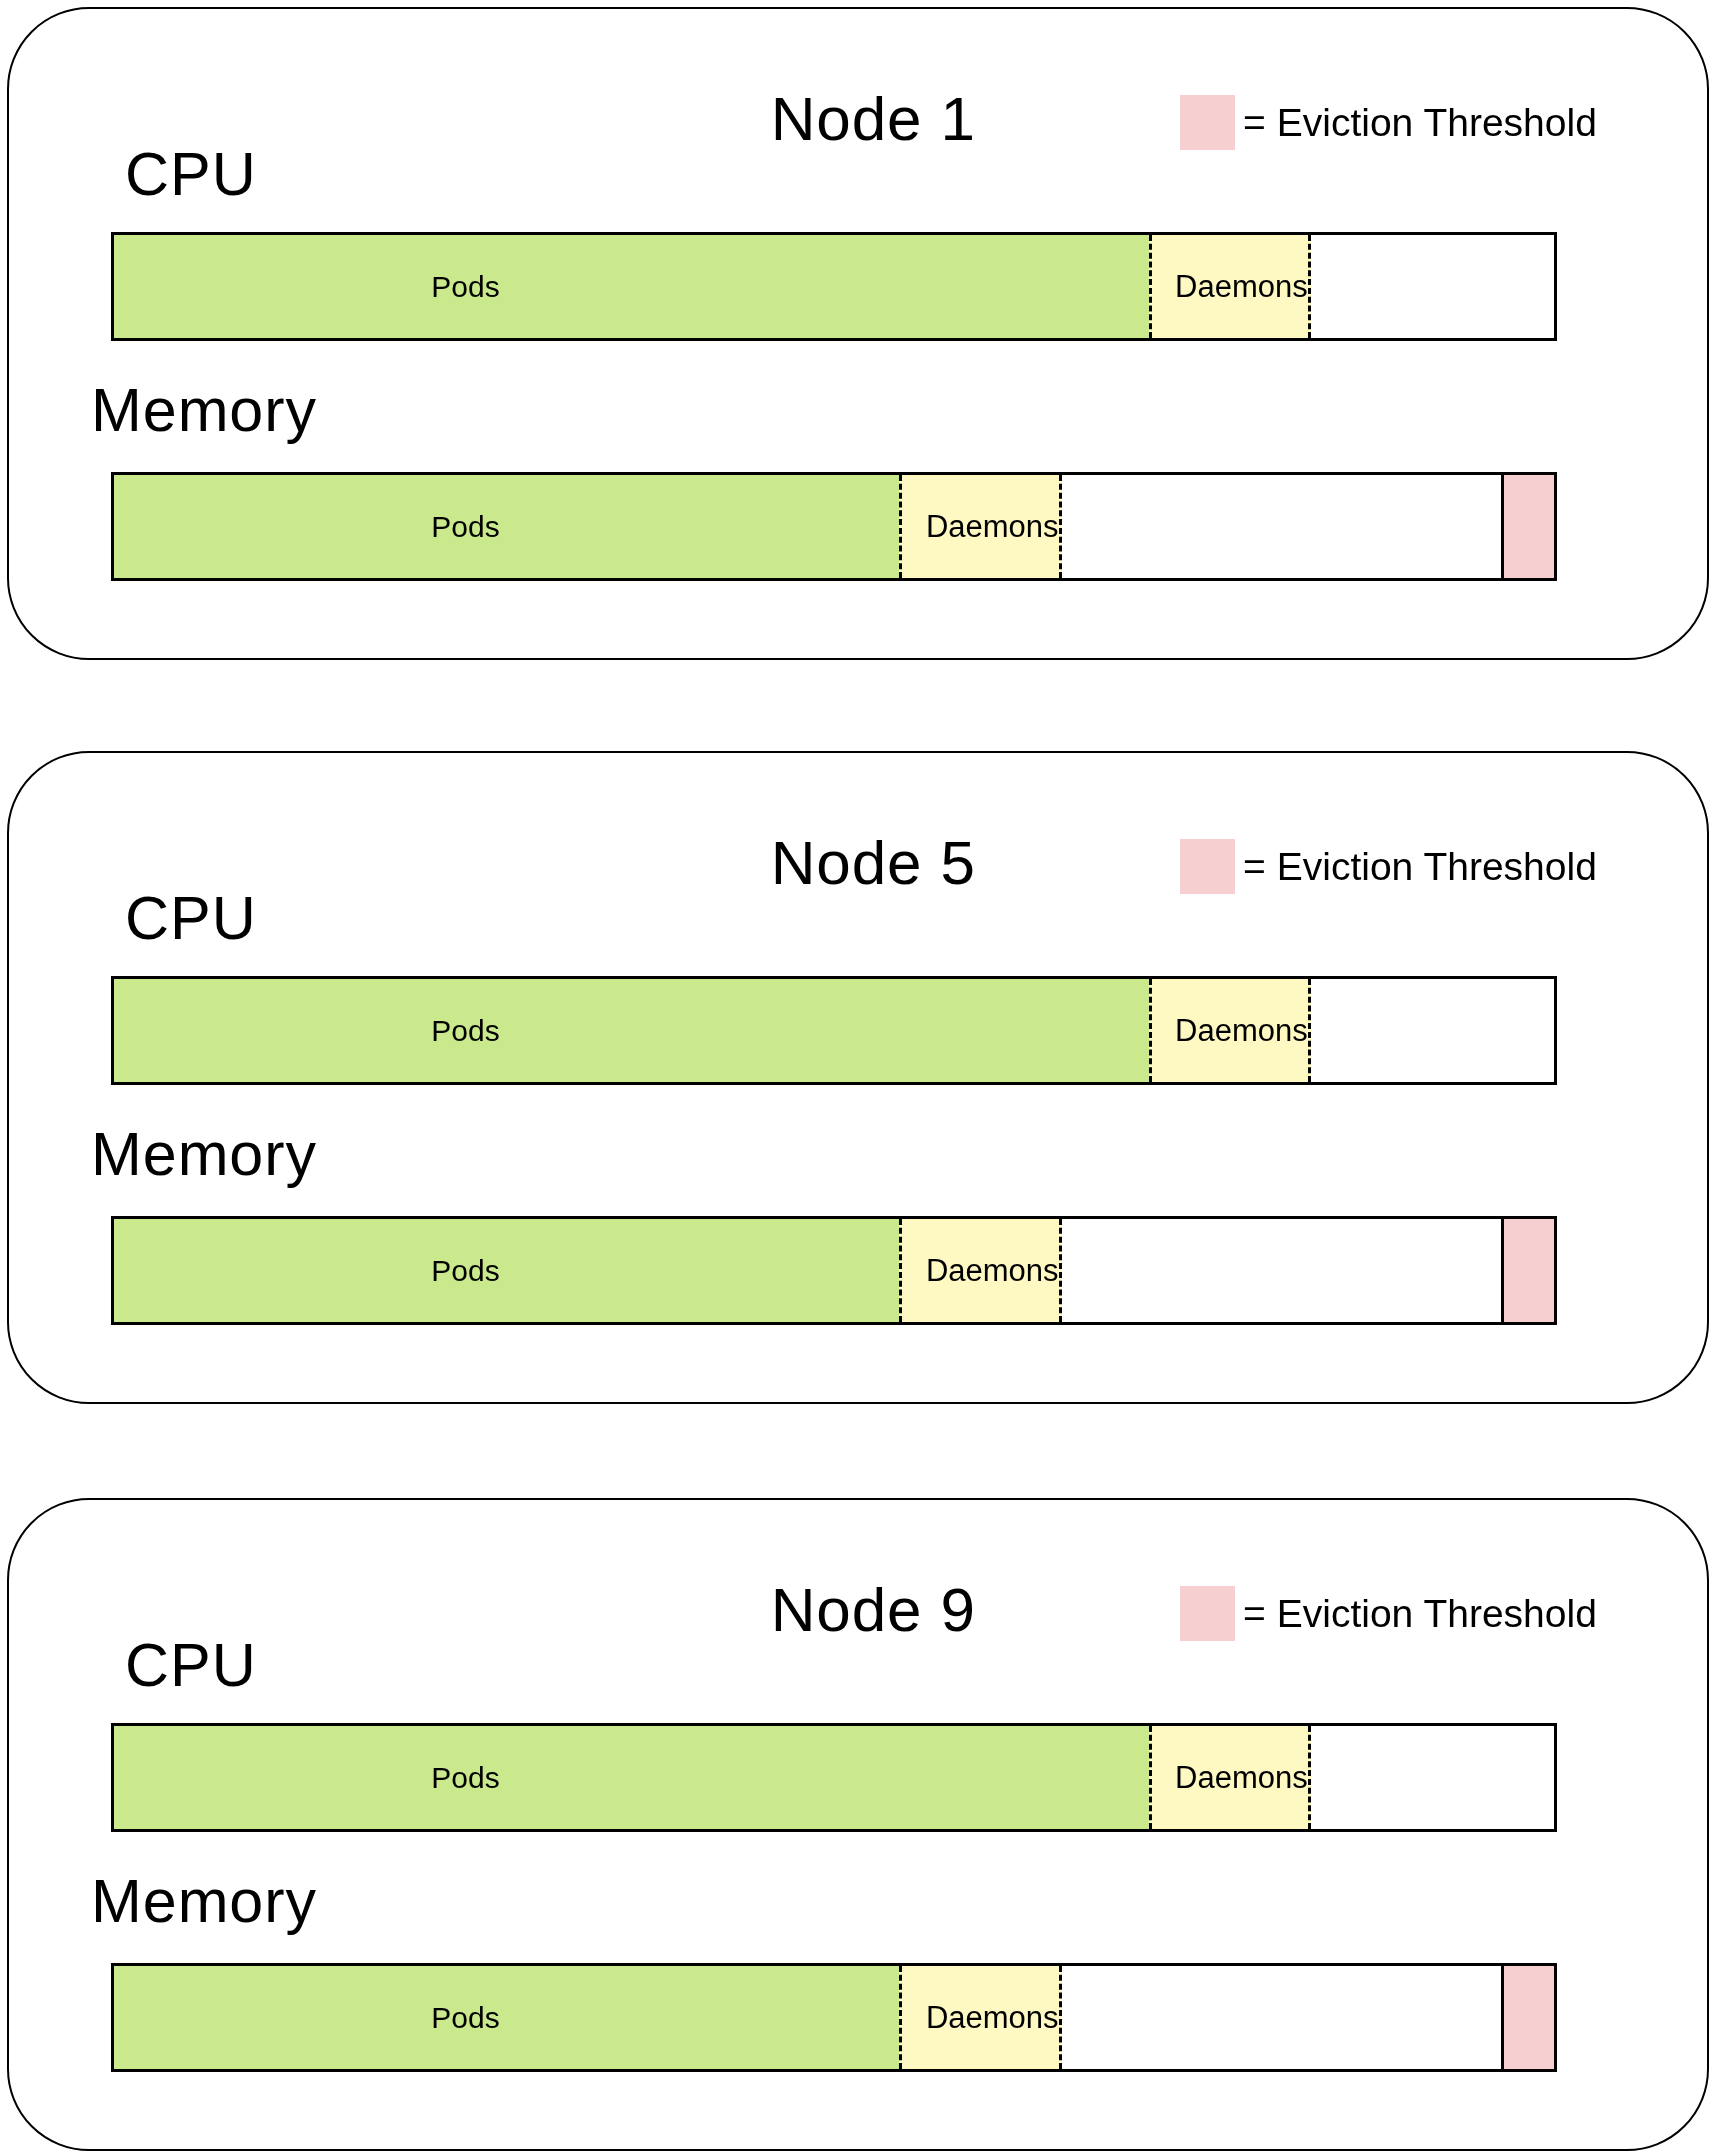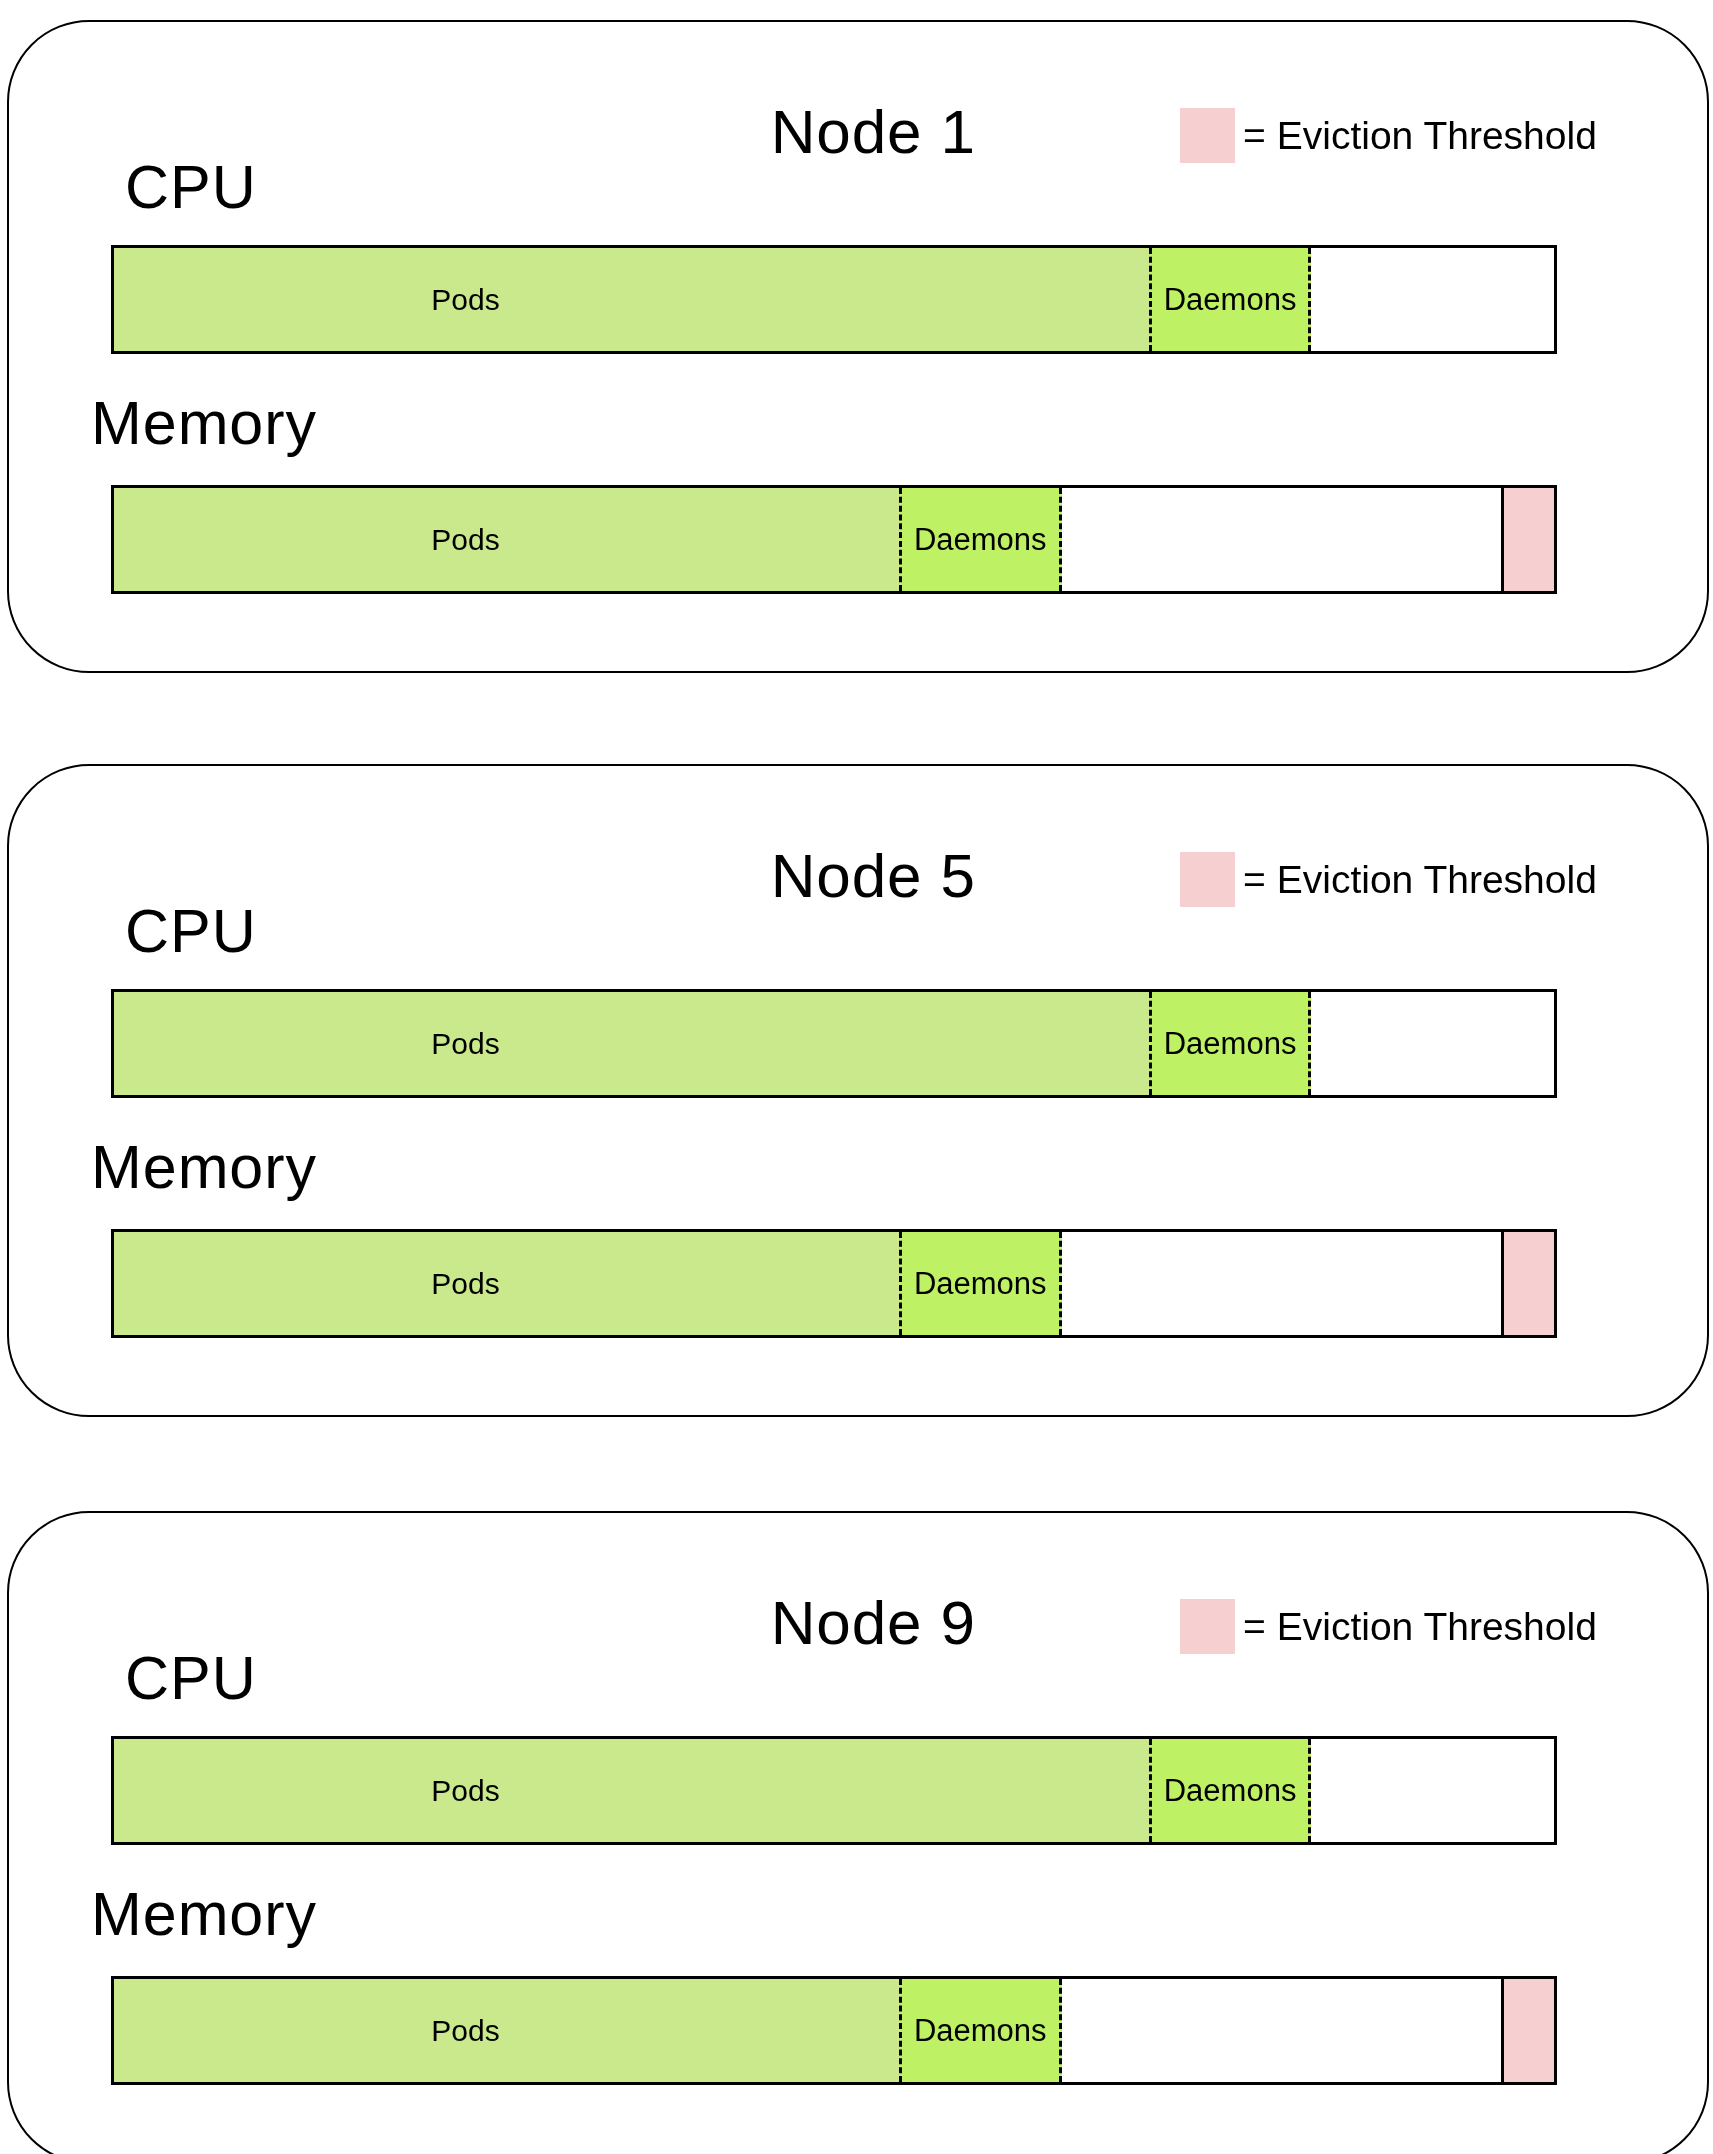--- a/index.html
+++ b/index.html
@@ -18,21 +18,20 @@
   }
   .panel {
     position: absolute;
     left: 7.1px;
     right: 5px;
     height: 653px;
     border: 2.7px solid #000000;
     border-radius: 82px;
     background: #ffffff;
     box-sizing: border-box;
-    margin-top: 13px;
   }
   .panel:nth-of-type(1) { top: 7.1px; }
   .panel:nth-of-type(2) { top: 751px; }
   .panel:nth-of-type(3) { top: 1498px; }
 
   .node-title {
     position: absolute;
     top: 79px;
     left: 50.9%;
     transform: translateX(-50%);
@@ -86,26 +85,26 @@
     align-items: stretch;
   }
   .cpu-bar    { top: 223px; }
   .memory-bar { top: 463px; }
 
   .seg { height: 100%; box-sizing: border-box; }
   .seg-pods {
     background: #c9e98c;
   }
   .seg-daemons {
-    background: #bef264;
+    background: #fef9c3;
     border-left: 3.6px dashed #000000;
     border-right: 3.6px dashed #000000;
     display: flex;
     align-items: center;
-    justify-content: center;
+    justify-content: flex-end;
     overflow: visible;
   }
   .seg-free { flex: 1 1 auto; background: #ffffff; }
   .seg-eviction {
     background: #f6d0d0;
     border-left: 3.6px solid #000000;
   }
 
   .pods-floating-label {
     position: absolute;

